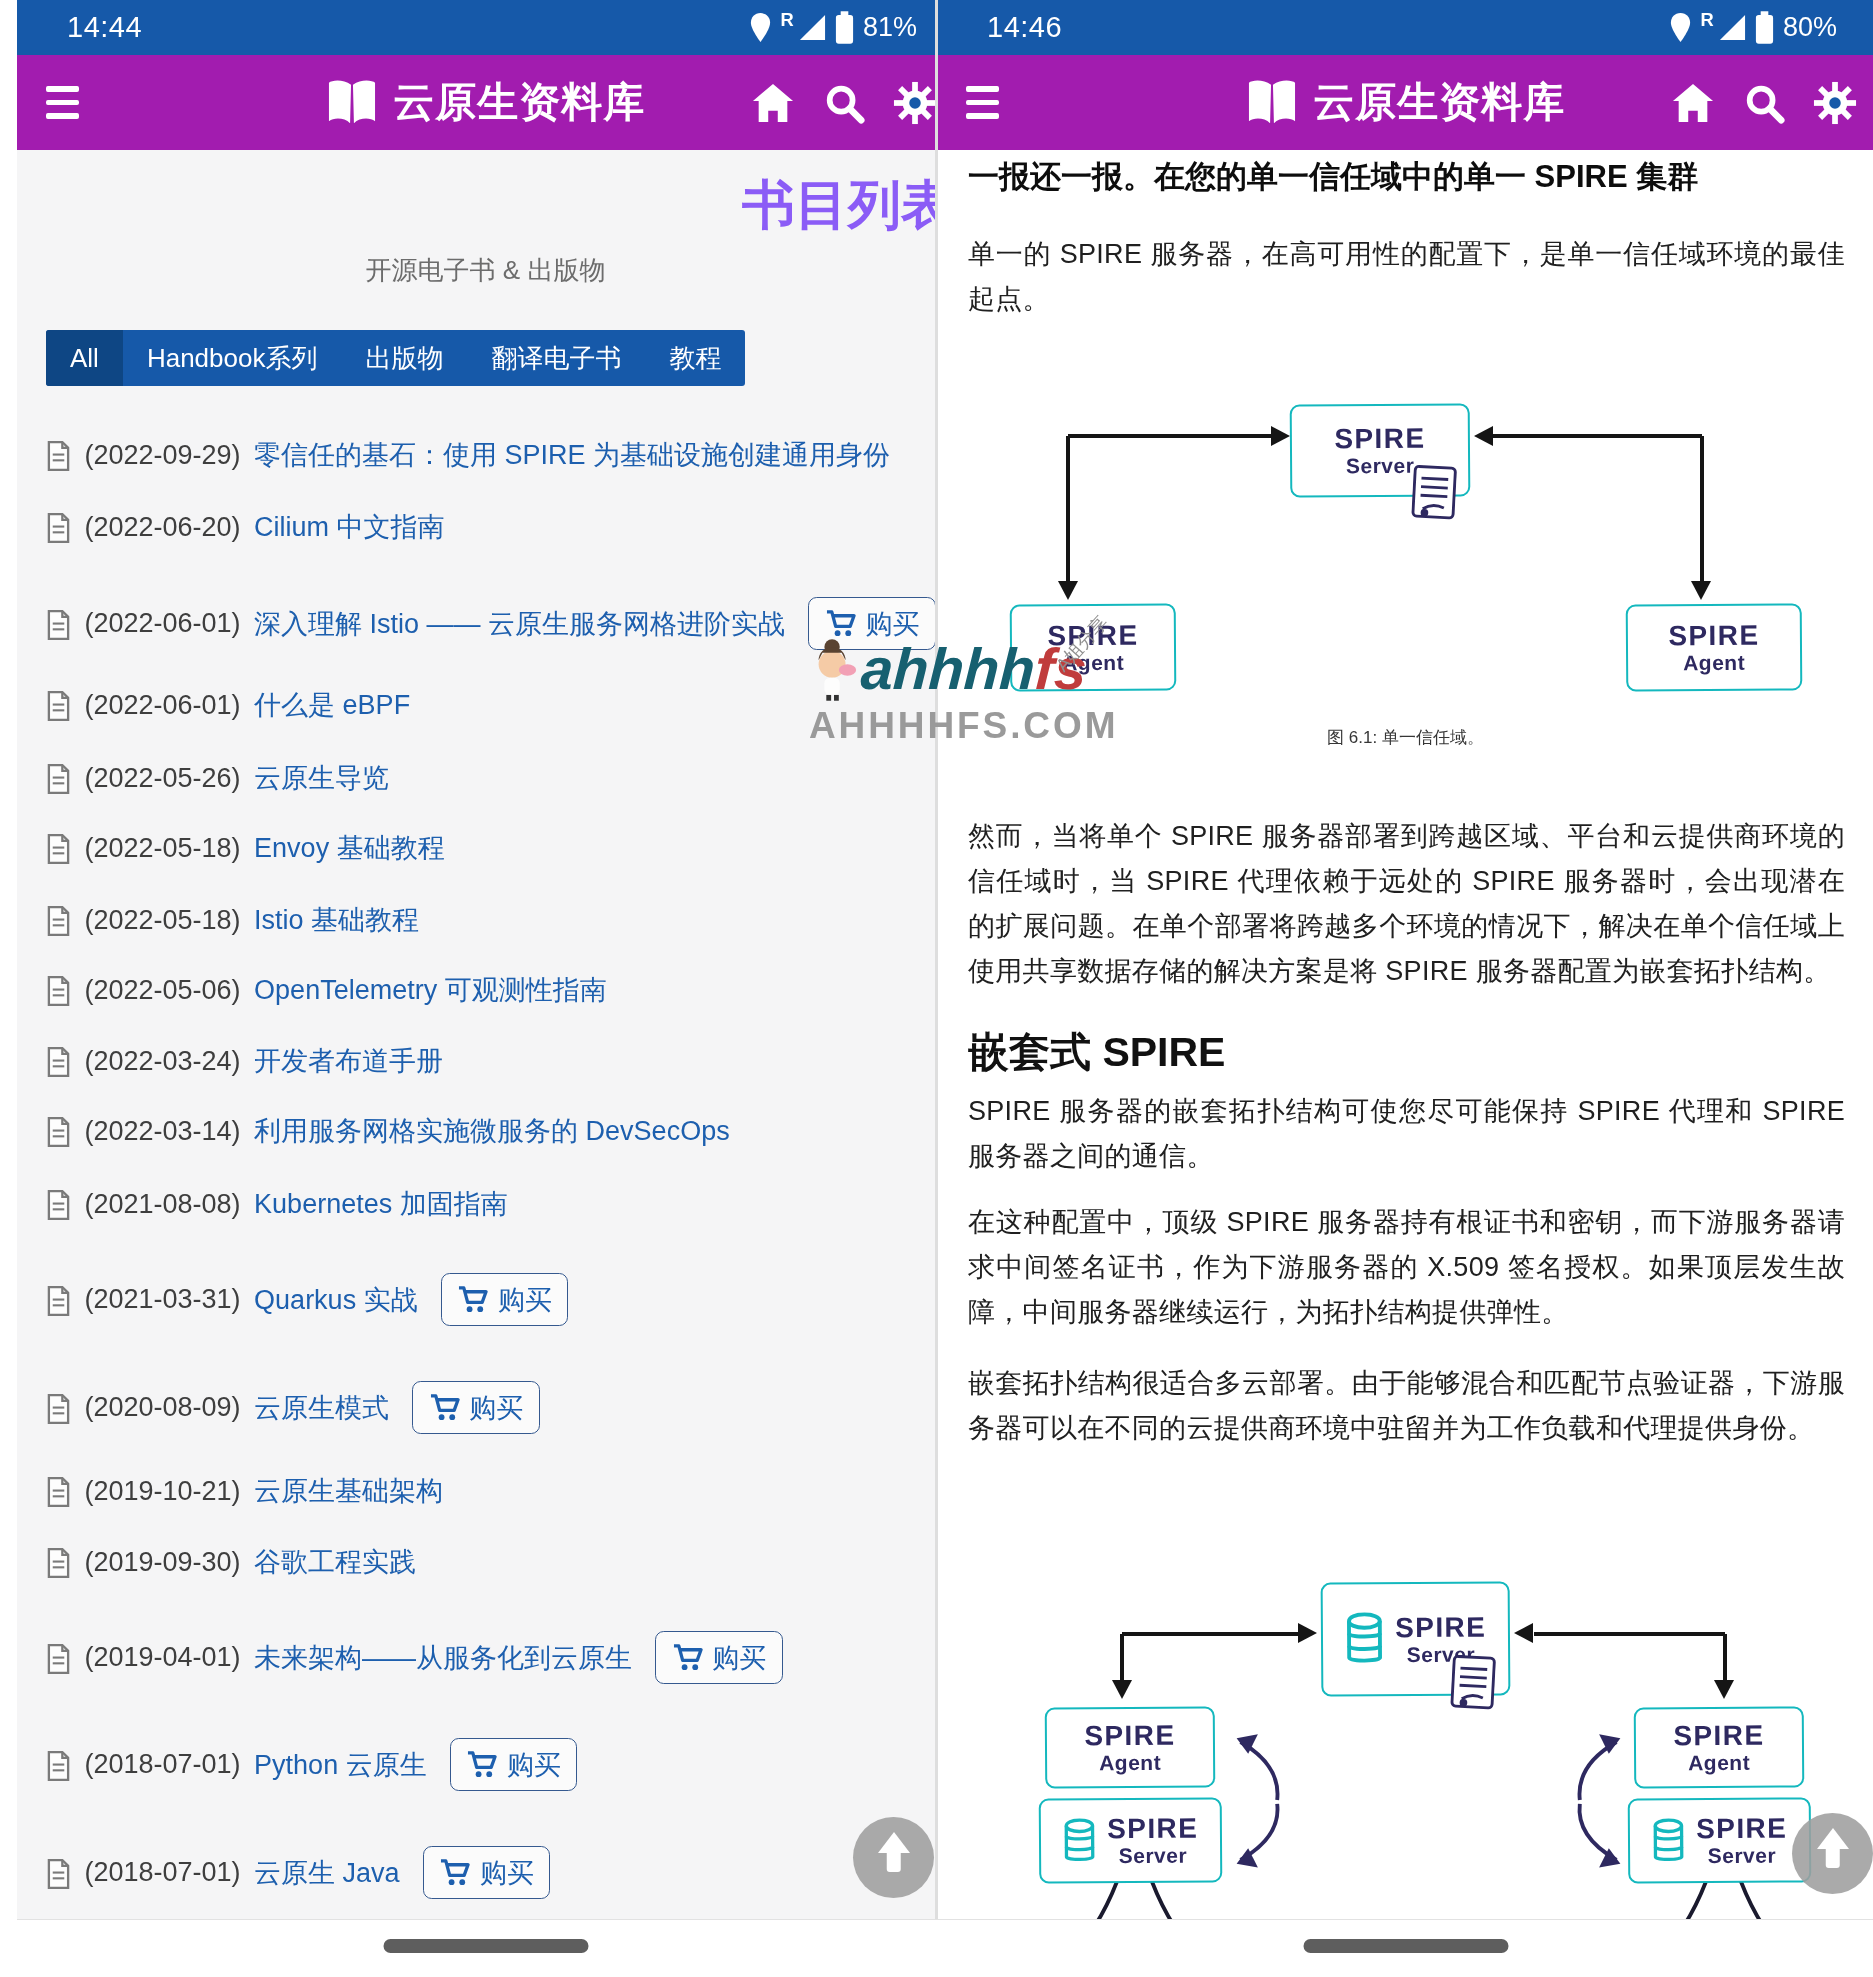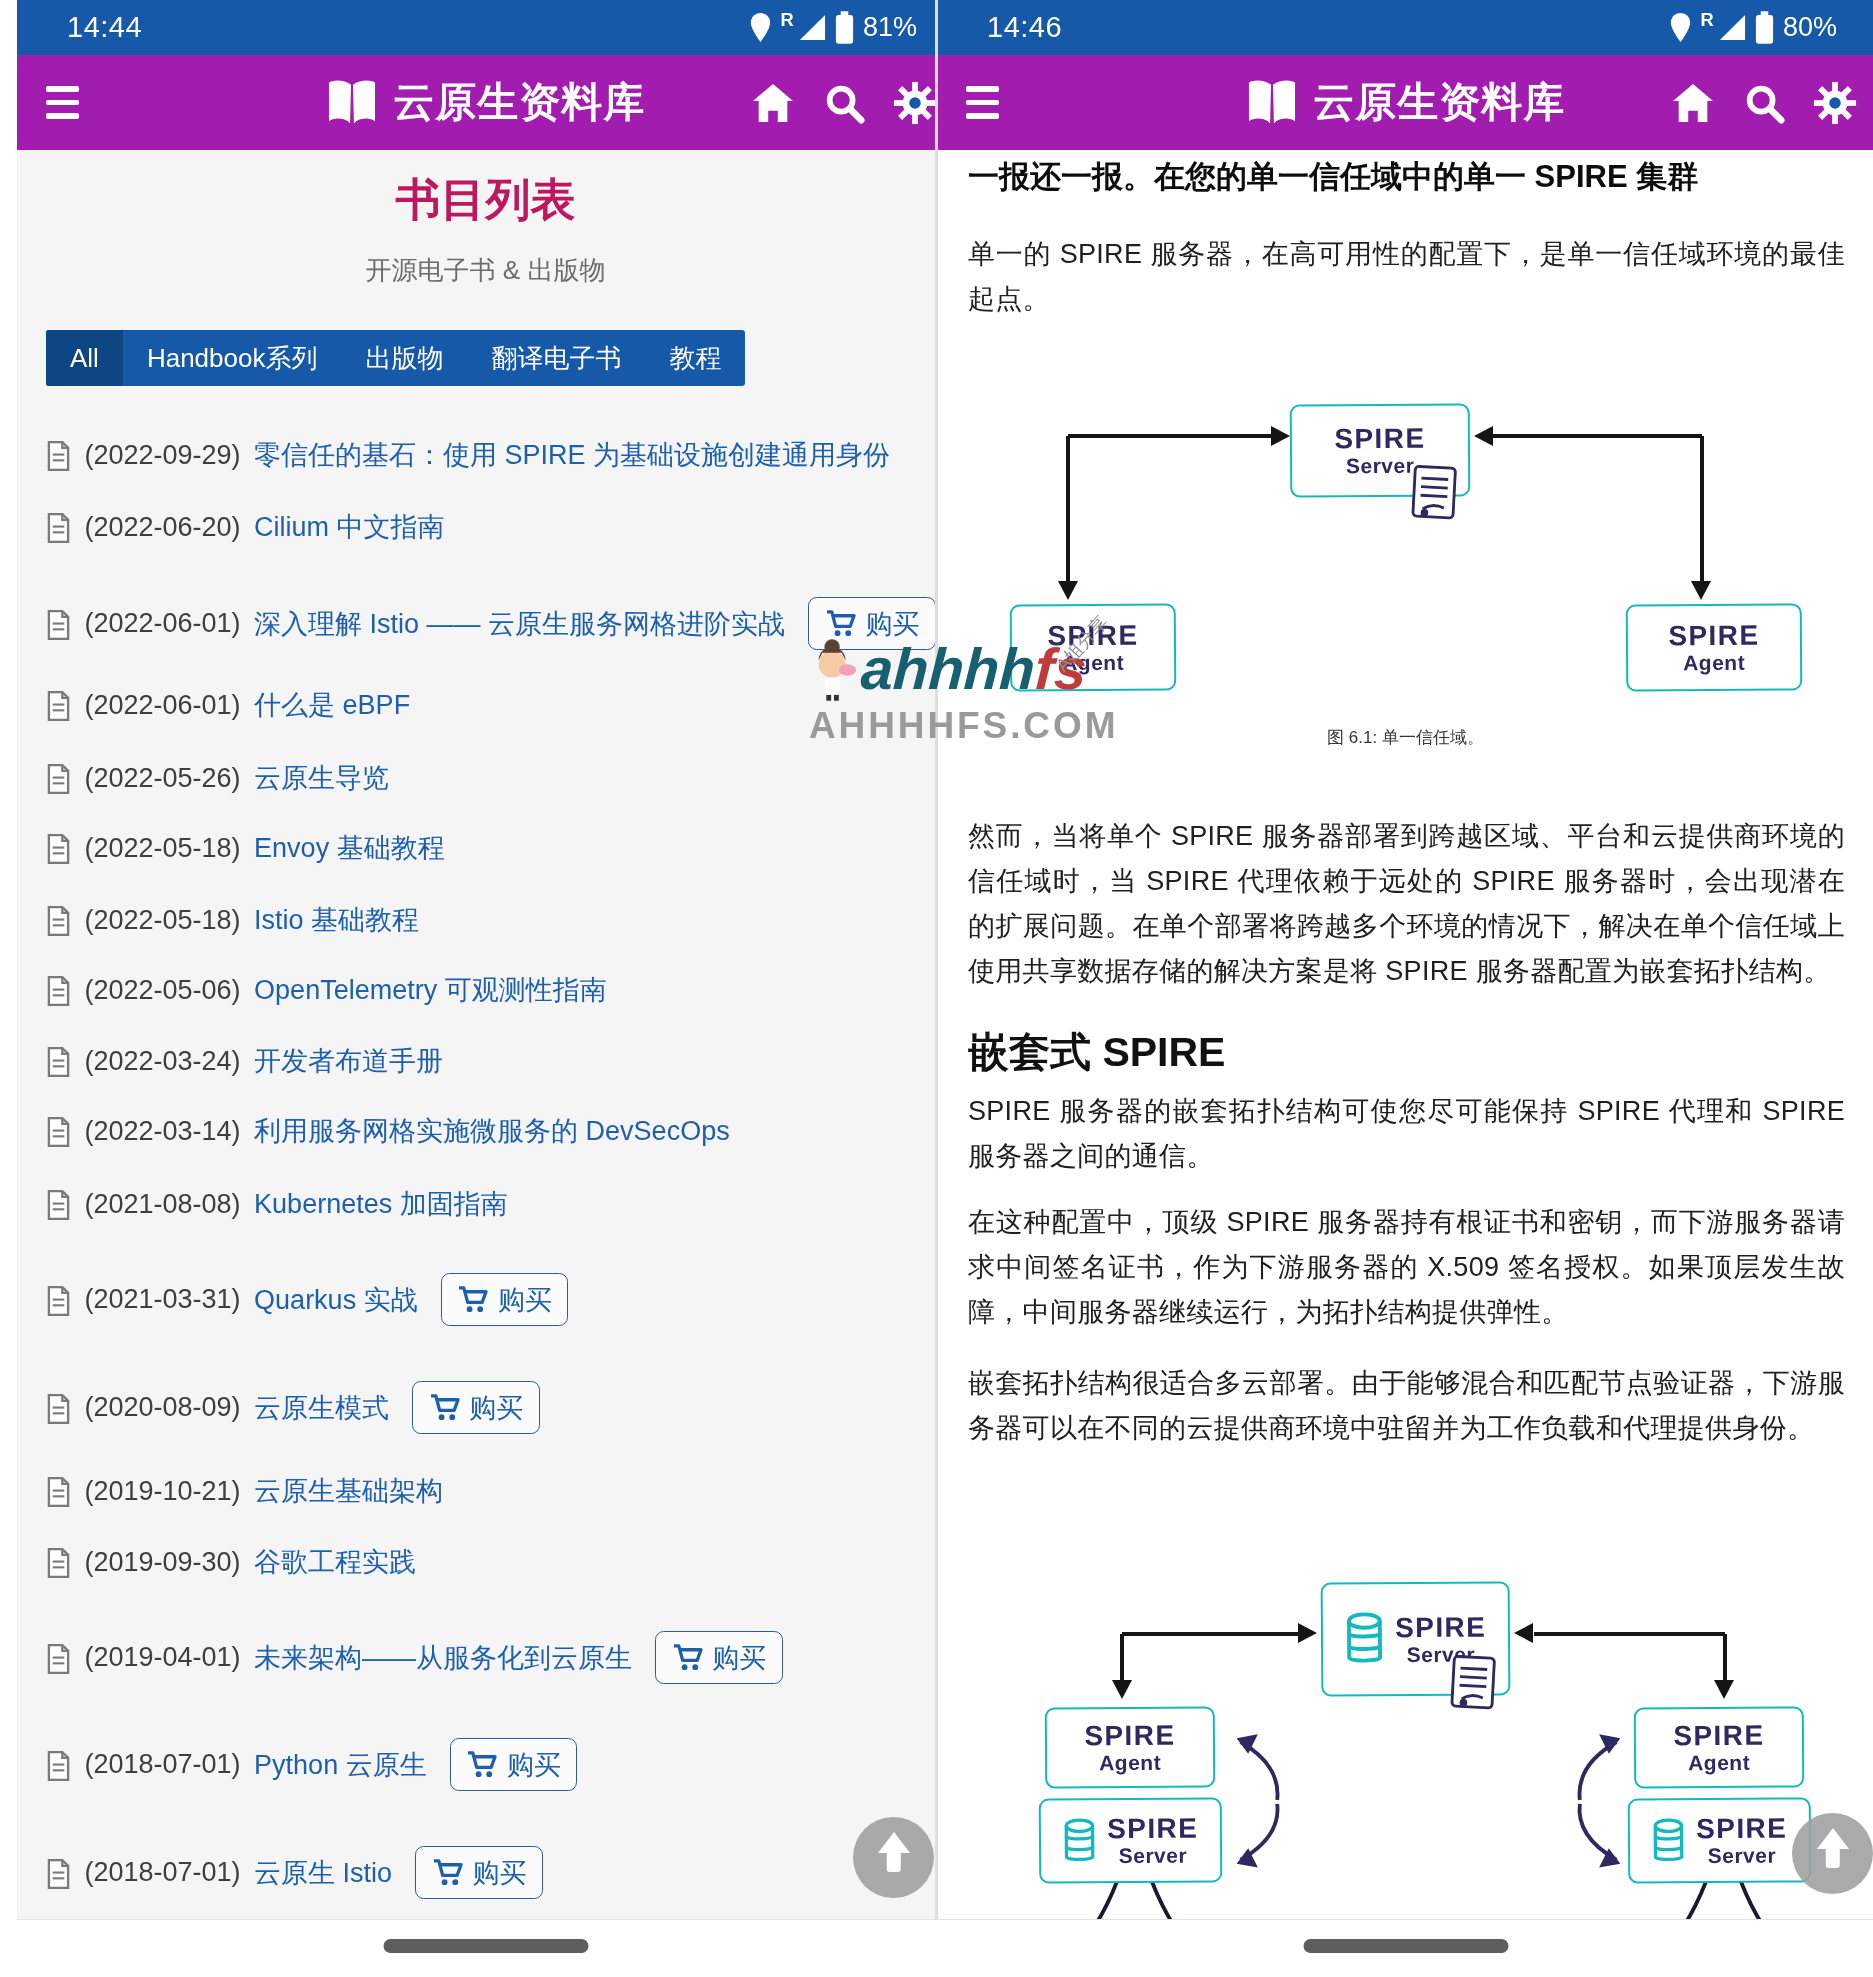--- a/index.html
+++ b/index.html
@@ -23,22 +23,22 @@
   .hamburger{position:absolute;left:29px;top:31px;width:37px;height:33px;display:flex;
              flex-direction:column;justify-content:space-between;cursor:pointer;}
   .hamburger span{display:block;width:33px;height:5.8px;background:#fff;border-radius:1.9px;}
   .appbar-center{position:absolute;left:0;right:0;display:flex;align-items:center;
                  justify-content:center;gap:15.4px;}
   .app-title{font-size:41px;font-weight:700;letter-spacing:1px;}
   .appbar-icons{position:absolute;right:17.4px;display:flex;align-items:center;gap:27px;}
   .abicon{width:44px;height:44px;display:flex;align-items:center;justify-content:center;}
 
   
-  .page-title{position:absolute;top:170px;left:0;width:100%;text-align:center;
-              font-size:45px;font-weight:700;color:#be185d;}
+  .page-title{position:absolute;top:170px;left:0;width:100%;text-align:right;
+              font-size:53px;font-weight:700;color:#8b5cf6;}
   .page-subtitle{position:absolute;top:253px;left:0;width:100%;text-align:center;
                  font-size:26px;color:#6c6c6c;}
   .tabbar{position:absolute;left:29px;top:330px;height:56px;background:#1659a9;border-radius:3px;
           display:flex;align-items:stretch;overflow:hidden;}
   .tab{display:flex;align-items:center;padding:0 24px;color:#fff;font-size:26px;cursor:pointer;}
   .tab.active{background:#0e4684;}
   .book-row{position:absolute;left:29px;display:flex;align-items:center;gap:13.5px;
             white-space:nowrap;font-size:27px;}
   .doc-icon{flex:0 0 auto;margin-top:1.9px;}
   .book-date{color:#3e3e3e;}
@@ -384,21 +384,21 @@
         </span>
       </div>
       <div class="book-row" style="top: 1846px;">
         <svg class="doc-icon" width="25" height="32" viewBox="0 0 26 33">
           <path d="M3 2 h14 l6 6 v23 h-20 Z" fill="#fdfdfd" stroke="#7a7a7a" stroke-width="2.4"></path>
           <path d="M17 2 v6 h6" fill="none" stroke="#7a7a7a" stroke-width="2.4"></path>
           <line x1="7" y1="15" x2="19" y2="15" stroke="#7a7a7a" stroke-width="2.2"></line>
           <line x1="7" y1="21" x2="19" y2="21" stroke="#7a7a7a" stroke-width="2.2"></line>
         </svg>
         <span class="book-date">(2018-07-01)</span>
-        <a class="book-link">云原生 Istio</a>
+        <a class="book-link">云原生 Java</a>
         <span class="buy-btn">
           <svg width="31" height="29" viewBox="0 0 32 30">
             <path d="M2 3 h5 l4 15 h15 l4 -11 h-21" fill="none" stroke="#1d5fae" stroke-width="3.4" stroke-linejoin="round"></path>
             <circle cx="13" cy="25" r="3" fill="#1d5fae"></circle>
             <circle cx="24" cy="25" r="3" fill="#1d5fae"></circle>
           </svg>
           <span>购买</span>
         </span>
       </div>
     </div>

